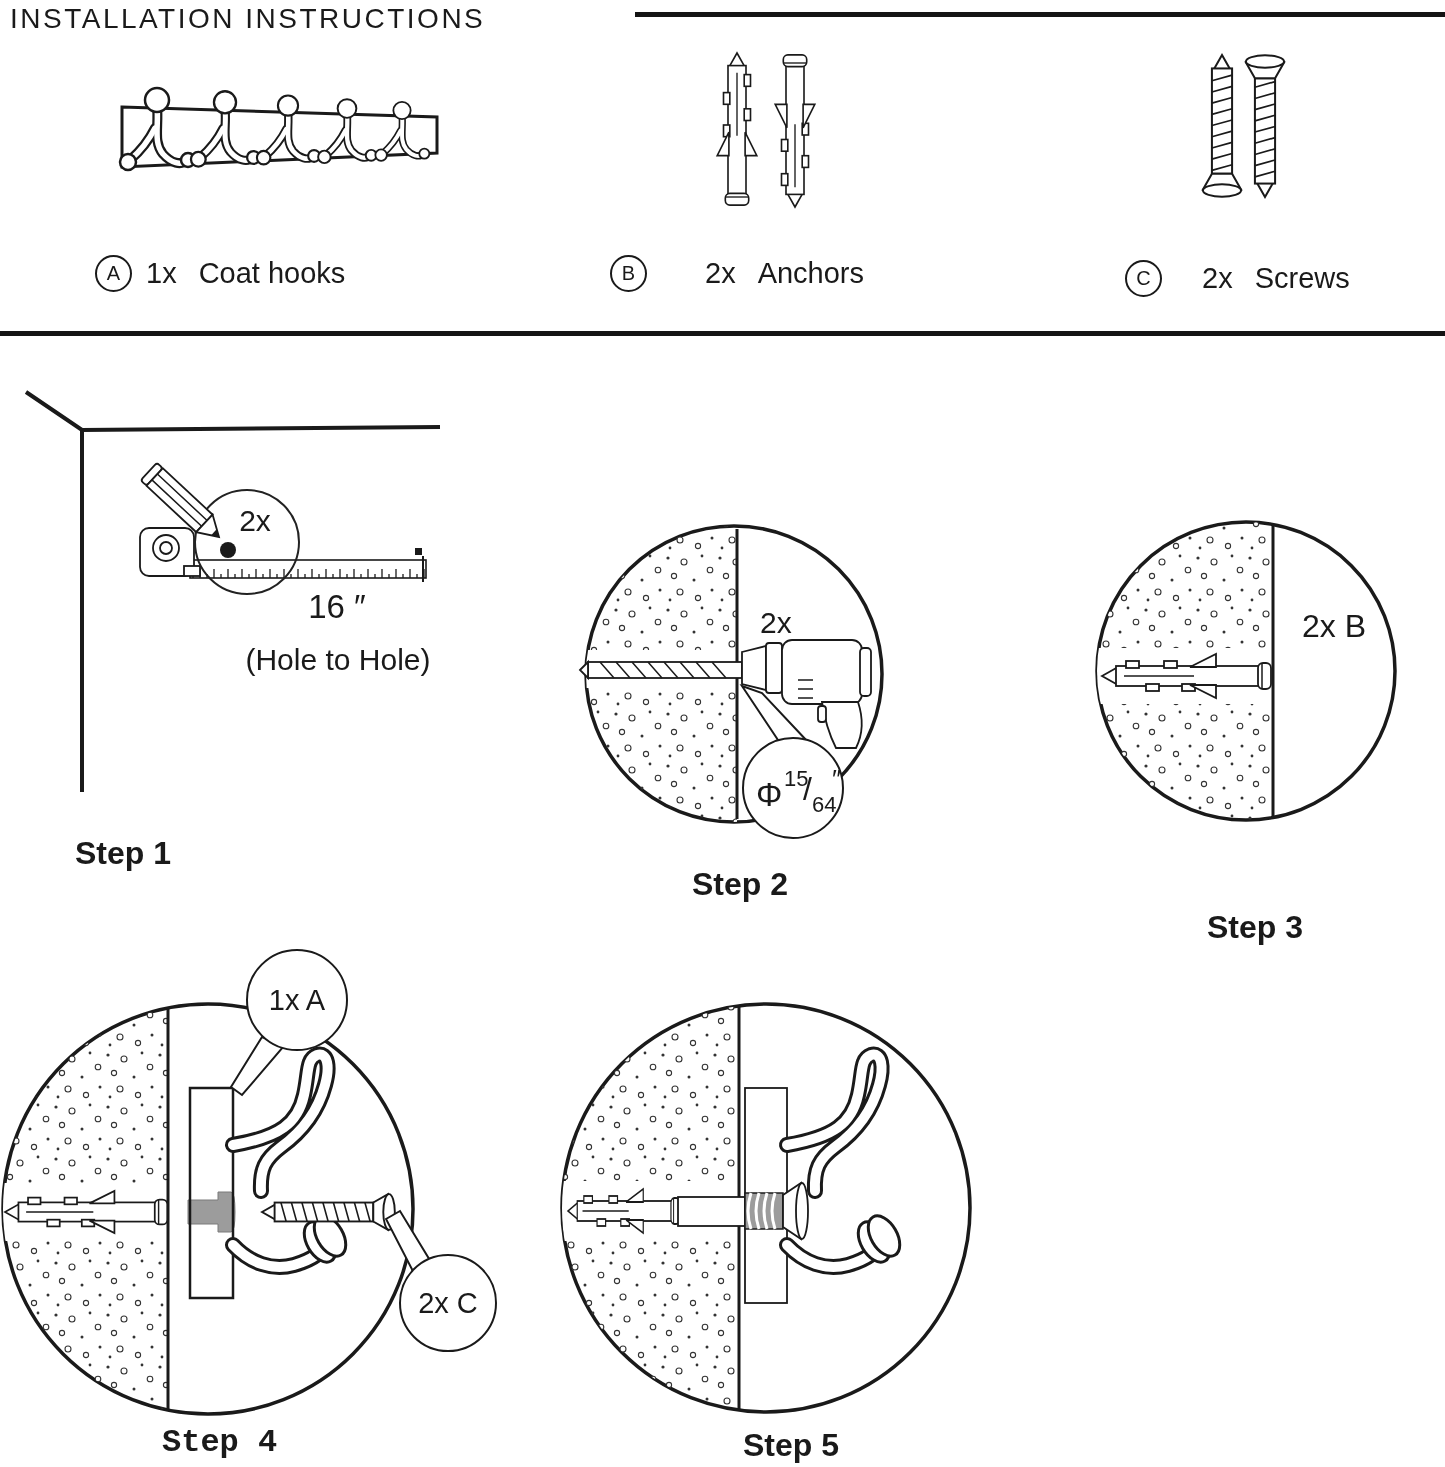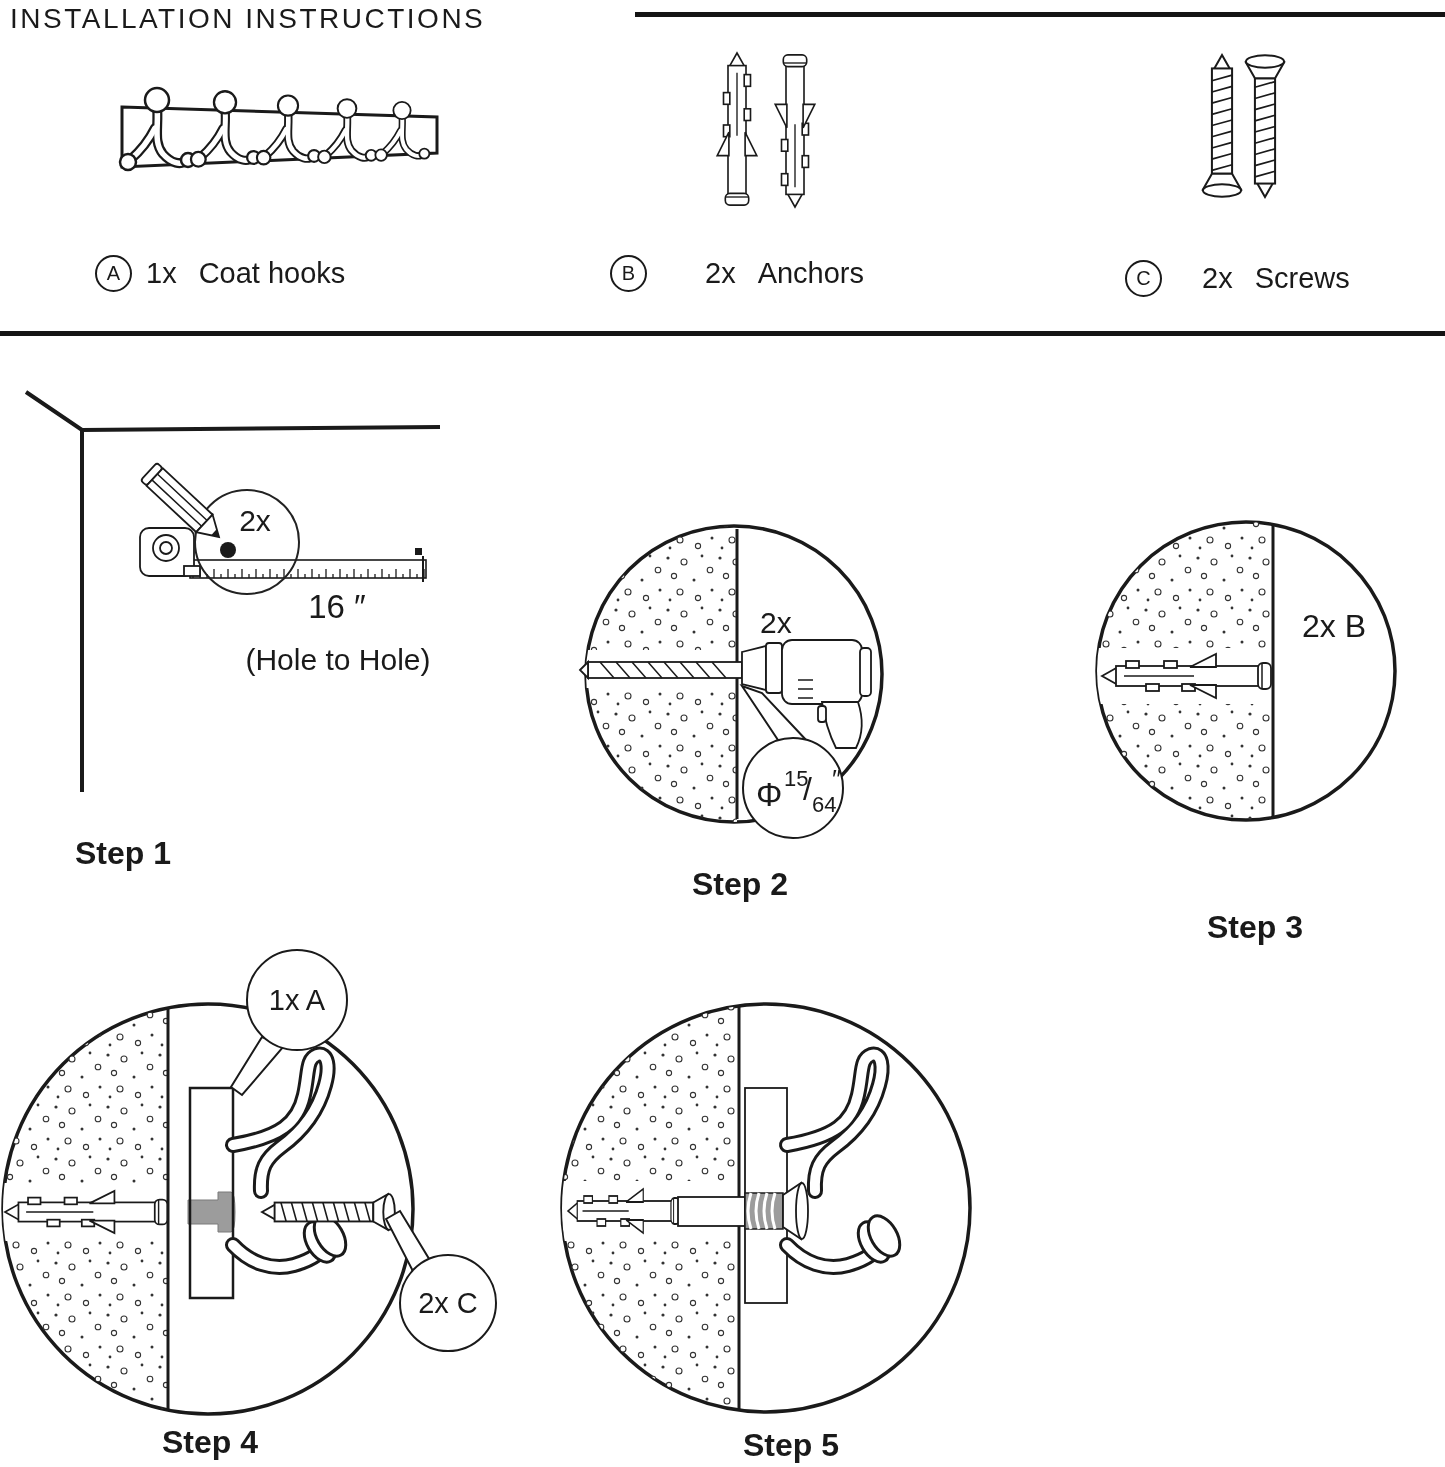--- a/index.html
+++ b/index.html
@@ -262,21 +262,21 @@
       <polygon points="262,92 284,101 242,150 231,142" class="callout" stroke-width="1.6"></polygon>
       <circle cx="297" cy="55" r="50" class="callout"></circle>
       <text x="297" y="65" text-anchor="middle" style="font-size:29px;">1x A</text>
     </g>
     <g>
       <polygon points="386,274 400,266 434,322 416,332" class="callout" stroke-width="1.6"></polygon>
       <circle cx="448" cy="358" r="48" class="callout"></circle>
       <text x="448" y="368" text-anchor="middle" style="font-size:29px;">2x C</text>
     </g>
   </svg>
-  <div class="abs step-label" style="left:162px;top:1424px;">Step 4</div>
+  <div class="abs step-label" style="left:162px;top:1424px;font-family:Liberation Mono, monospace;">Step 4</div>
 
   <svg class="abs" style="left:555px;top:945px;" width="430" height="525" viewBox="0 0 430 525">
     <defs>
         <clipPath id="clip5">
           <circle cx="211" cy="263" r="204"></circle>
         </clipPath>
       </defs>
     <circle cx="211" cy="263" r="204" class="bigcircle"></circle>
     <g clip-path="url(#clip5)">
       <rect x="5" y="57" width="179" height="412" fill="url(#speckle)"></rect>

